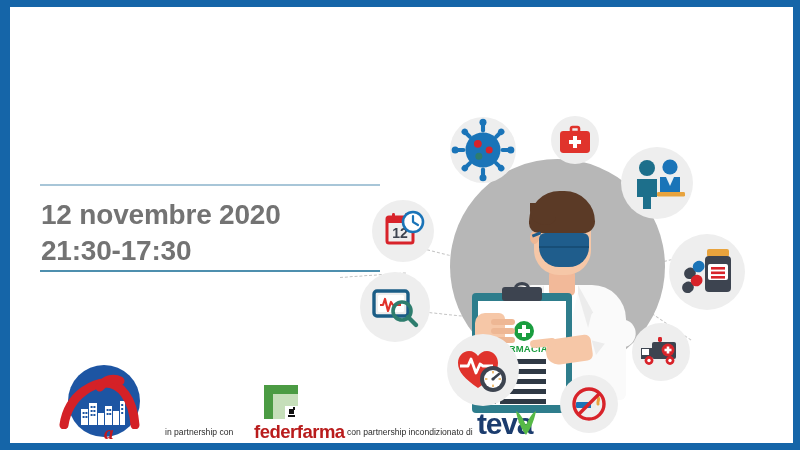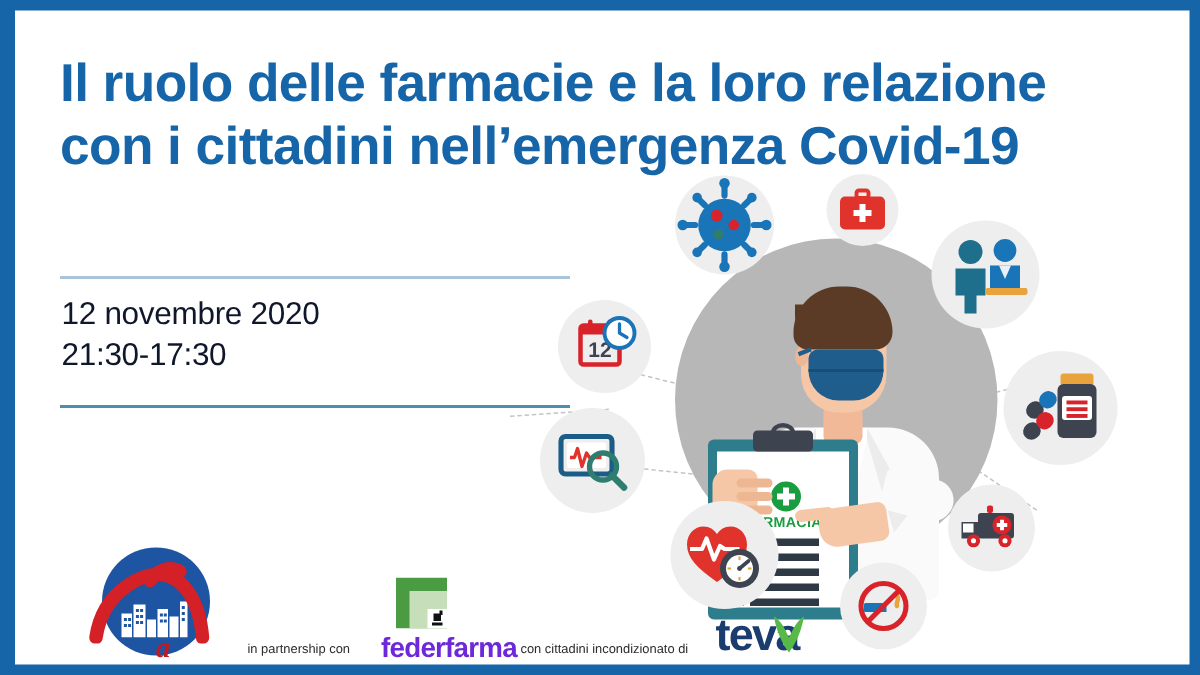--- a/index.html
+++ b/index.html
@@ -28,21 +28,21 @@
   #subtitle {
     position:absolute; left:31px; top:137px;
     color:#d8232a; font-size:21px; letter-spacing:-0.1px;
   }
   #divider-top {
     position:absolute; left:30px; top:177px; width:340px; height:2px;
     background:#a8c6d8;
   }
   #datetime {
     position:absolute; left:31px; top:190px;
-    color:#0f172a; font-size:21px; line-height:1.28; letter-spacing:-0.2px;
+    color:#737373; font-size:28px; line-height:1.28; letter-spacing:-0.2px;font-weight:bold;
   }
   #divider-bottom {
     position:absolute; left:30px; top:263px; width:340px; height:1.5px;
     background:#4e8fae;
   }
 
   
   #illo { position:absolute; left:330px; top:110px; width:460px; height:320px; }
 
   .dash {
@@ -228,39 +228,35 @@
   #ca-a {
     position:absolute; left:62px; top:57px;
     color:#c2181e; font-size:19px; font-weight:bold; font-style:italic;
     font-family:"Liberation Serif", serif;
   }
 
   #partner1 { position:absolute; left:155px; top:420px;
               font-size:8.6px; color:#2b2b2b;text-align:center; }
   #federfarma-logo { position:absolute; left:254px; top:378px; width:34px; height:34px; }
   #federfarma-word { position:absolute; left:244px; top:414px;
-                     font-size:18.5px; font-weight:bold; color:#6d28d9;
+                     font-size:18.5px; font-weight:bold; color:#b91c1c;
                      letter-spacing:-0.5px; }
   #partner2 { position:absolute; left:337px; top:420px;
               font-size:8.6px; color:#2b2b2b; }
   #teva-word { position:absolute; left:467px; top:400px;
                font-size:30px; font-weight:bold; color:#1b3c6e;
                letter-spacing:-1.2px; }
   #teva-leaf { position:absolute; left:505px; top:403px; width:22px; height:26px; }
 </style>
 </head>
 <body>
 
 <div id="poster">
   <div id="canvas">
 
-    <div id="title">
-      <div>Il ruolo delle farmacie e la loro relazione</div>
-      <div>con i cittadini nell’emergenza Covid-19</div>
-    </div>
 
 
     <div id="divider-top"></div>
 
     <div id="datetime">
       <div>12 novembre 2020</div>
       <div>21:30-17:30</div>
     </div>
 
     <div id="divider-bottom"></div>
@@ -540,21 +536,21 @@
     <svg id="federfarma-logo" viewBox="0 0 34 34">
       <rect x="0" y="0" width="34" height="34" fill="#4b9b43"></rect>
       <rect x="9" y="9" width="25" height="25" fill="#c6dfba"></rect>
       <rect x="21" y="21" width="13" height="13" fill="#ffffff"></rect>
       <path d="M24 30h7v2h-7z" fill="#111"></path>
       <path d="M25 24h5v5h-5z" fill="#111"></path>
       <path d="M29 22h2v3h-2z" fill="#111"></path>
     </svg>
     <div id="federfarma-word">federfarma</div>
 
-    <div id="partner2">con cittadini incondizionato di</div>
+    <div id="partner2">con partnership incondizionato di</div>
 
     <div id="teva-word">teva</div>
     <svg id="teva-leaf" viewBox="0 0 22 26">
       <path d="M1 1c0 0 2 14 10 24C19 15 21 1 21 1c-5 3-7 8-10 14C8 9 6 4 1 1z" fill="#57b947"></path>
     </svg>
 
   </div>
 </div>
 
 </body></html>

